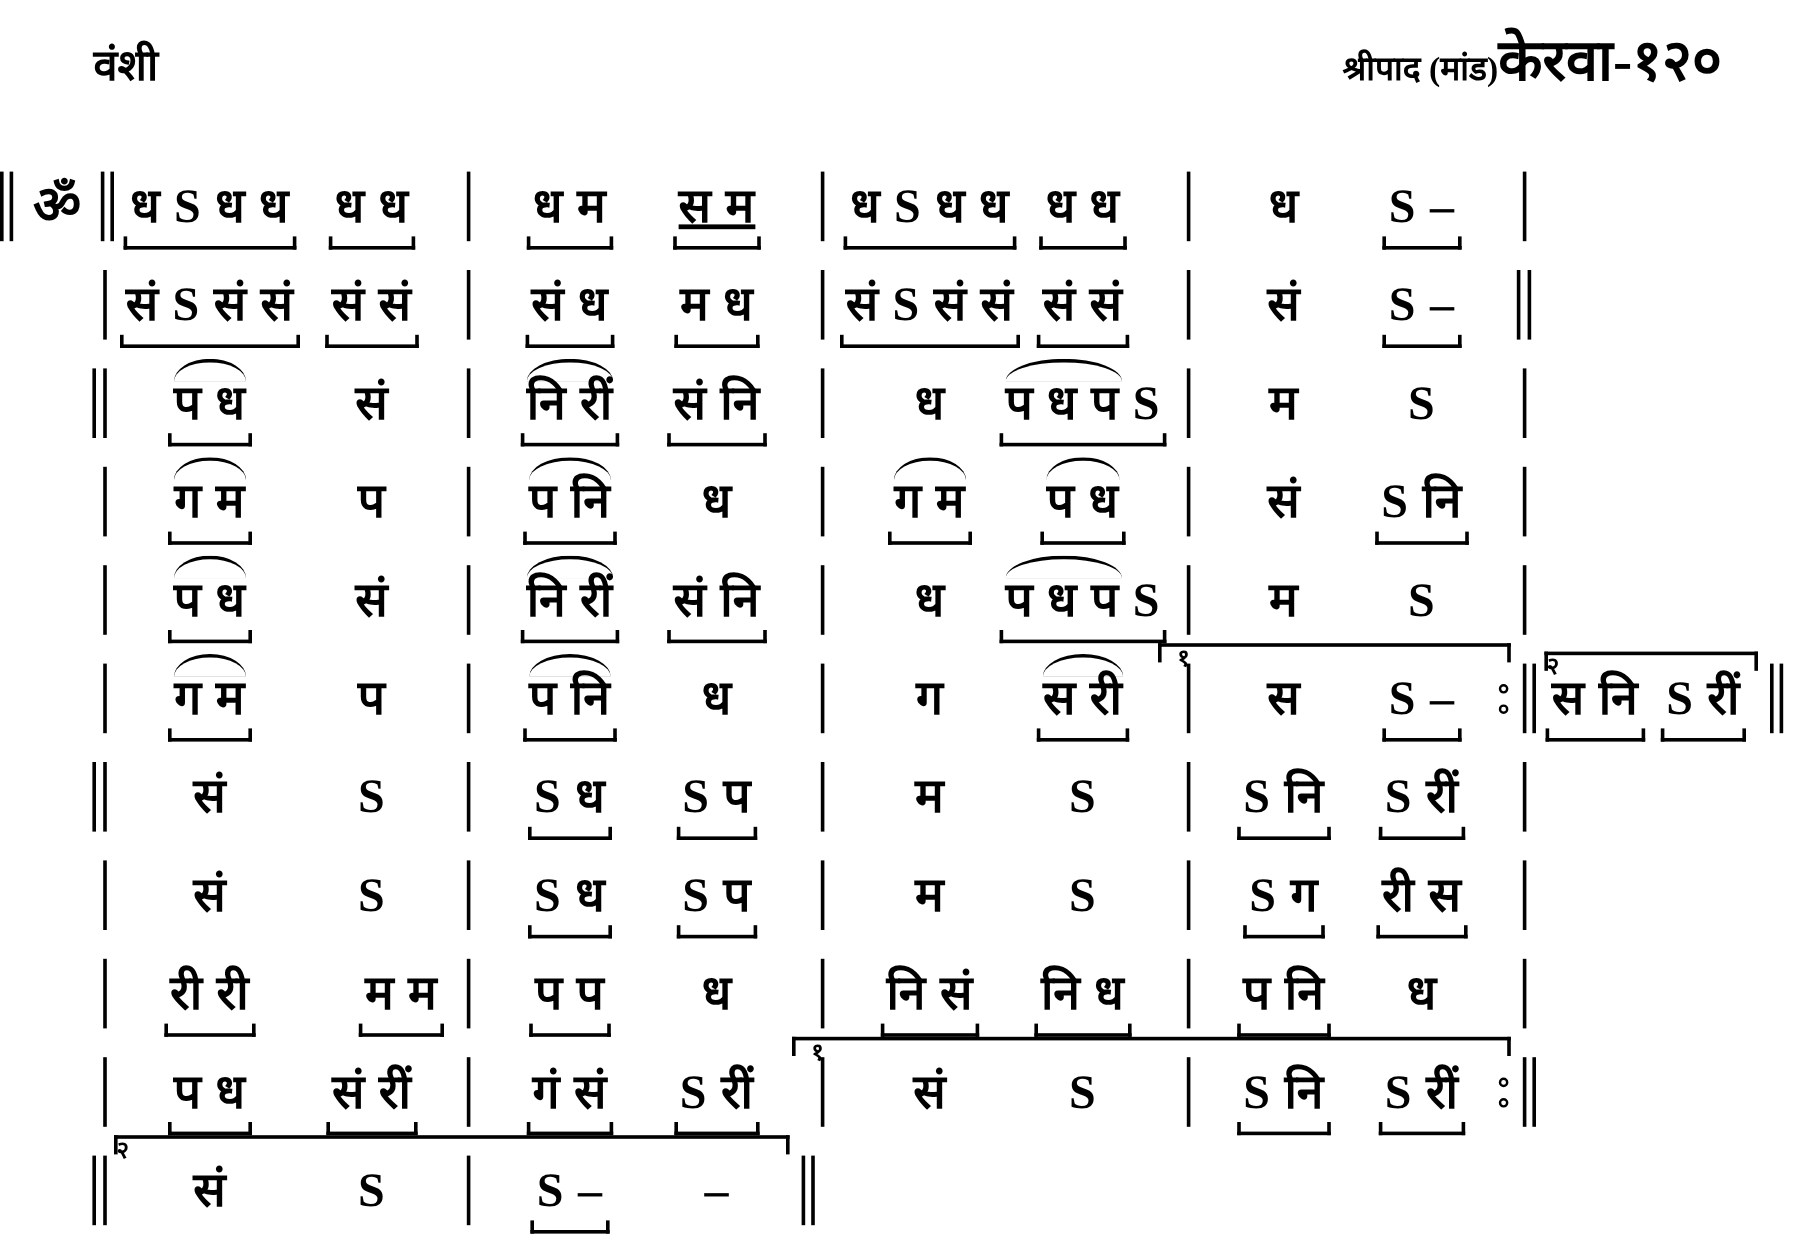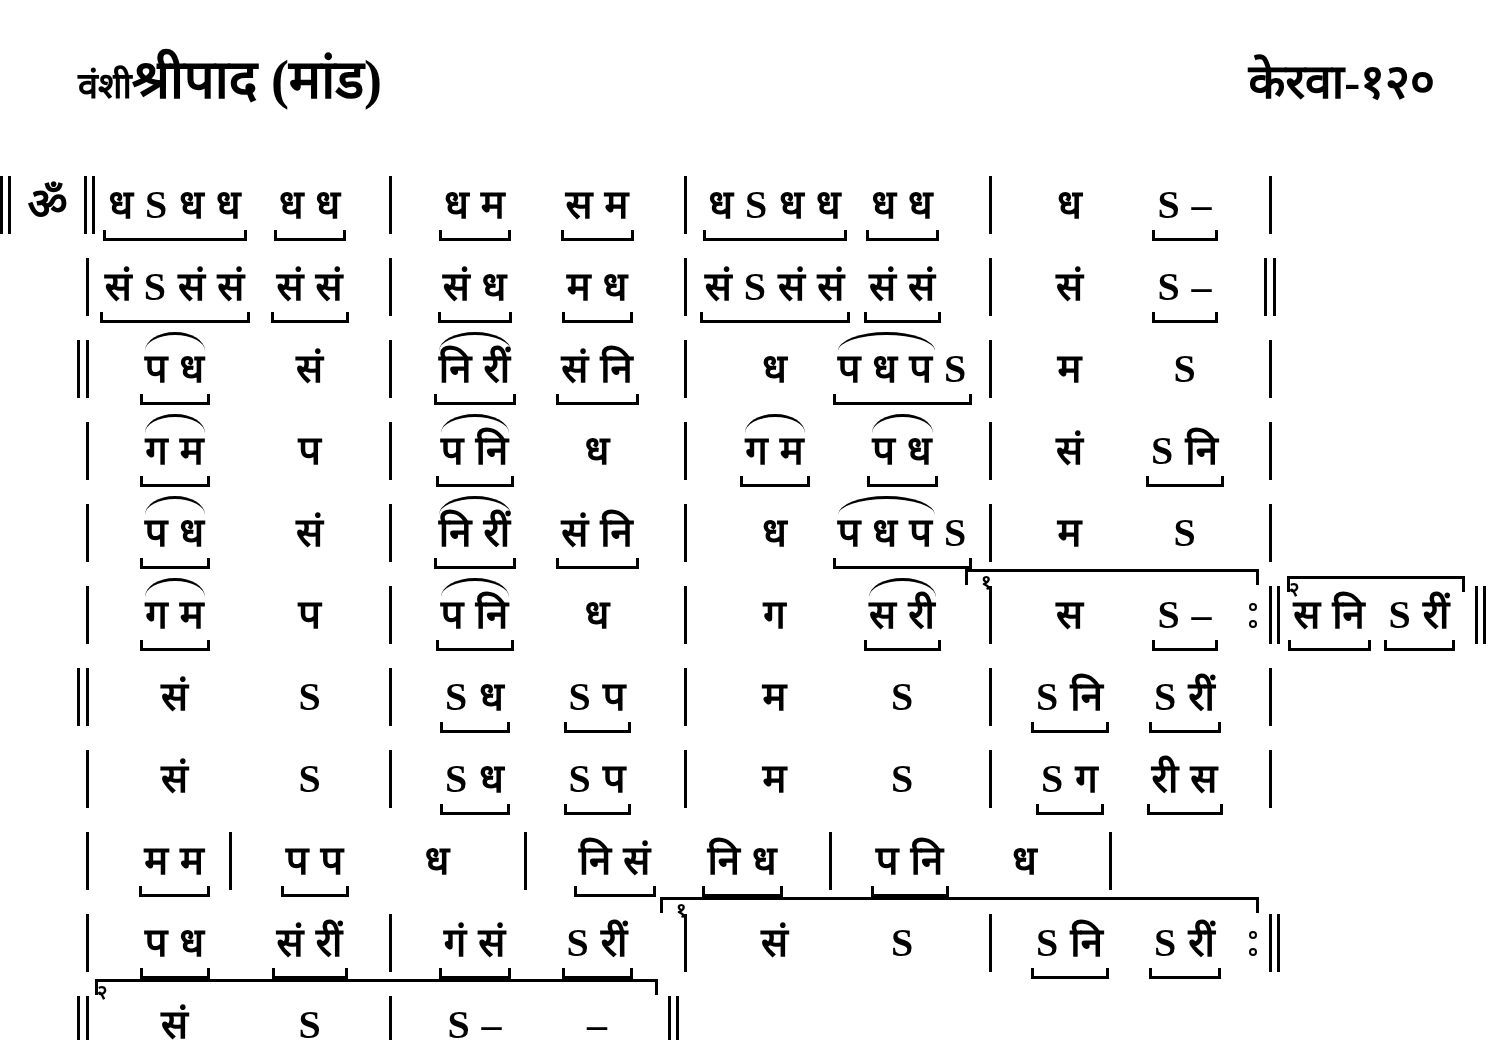--- a/index.html
+++ b/index.html
@@ -3,21 +3,21 @@
 <meta charset="utf-8">
 <style>
   html,body{margin:0;padding:0;}
   body{
     width:1495px;height:1040px;background:#ffffff;color:#000;
     font-family:"Liberation Serif","DejaVu Serif",serif;font-weight:bold;
     overflow:hidden;
   }
   .header{display:flex;align-items:baseline;padding:16px 60px 0 78px;}
   .h-left{font-size:36px;}
-  .h-title{font-size:54px;flex:1;text-align:left;margin-top:24px;}
+  .h-title{font-size:28px;flex:1;text-align:right;}
   .h-right{font-size:48px;}
   .sheet{margin-top:50px;}
   .nrow{display:flex;align-items:center;height:82px;}
   .cell{display:flex;justify-content:center;flex:none;}
   .tw{position:relative;display:inline-block;text-align:center;}
   .txt{display:block;font-size:40px;line-height:48px;white-space:nowrap;letter-spacing:1px;}
   .ul{position:absolute;top:calc(100% + 1px);left:-5px;right:-5px;height:8px;
       border-left:3px solid #000;border-right:3px solid #000;border-bottom:3px solid #000;}
   .arc{position:absolute;top:-13px;left:0;height:16px;
        border-top:3px solid #000;border-radius:50% 50% 0 0 / 100% 100% 0 0;}
@@ -71,21 +71,21 @@
       </div>
       <div class="barcol">
         <span class="bl"></span>
       </div>
       <div class="cell" style="width: 120px;">
         <span class="tw">
           <span class="txt">ध म</span>
           <span class="ul"></span>
         </span>
       </div>
-      <div class="cell" style="width: 125px;">
+      <div class="cell" style="width: 125px; text-decoration: underline;">
         <span class="tw">
           <span class="txt">स म</span>
           <span class="ul"></span>
         </span>
       </div>
       <div class="barcol">
         <span class="bl"></span>
       </div>
       <div class="cell" style="width: 130px;">
         <span class="tw">
@@ -590,20 +590,26 @@
         </span>
       </div>
       <div class="barcol">
         <span class="bl"></span>
       </div>
     </div>
     <div class="nrow">
       <div class="barcol open">
         <span class="bl"></span>
       </div>
+      <div class="cell" style="width: 160px;">
+        <span class="tw">
+          <span class="txt">री री</span>
+          <span class="ul"></span>
+        </span>
+      </div>
       <div class="cell" style="width: 110px; justify-content: flex-end;">
         <span class="tw">
           <span class="txt">म म</span>
           <span class="ul"></span>
         </span>
       </div>
       <div class="barcol">
         <span class="bl"></span>
       </div>
       <div class="cell" style="width: 120px;">

